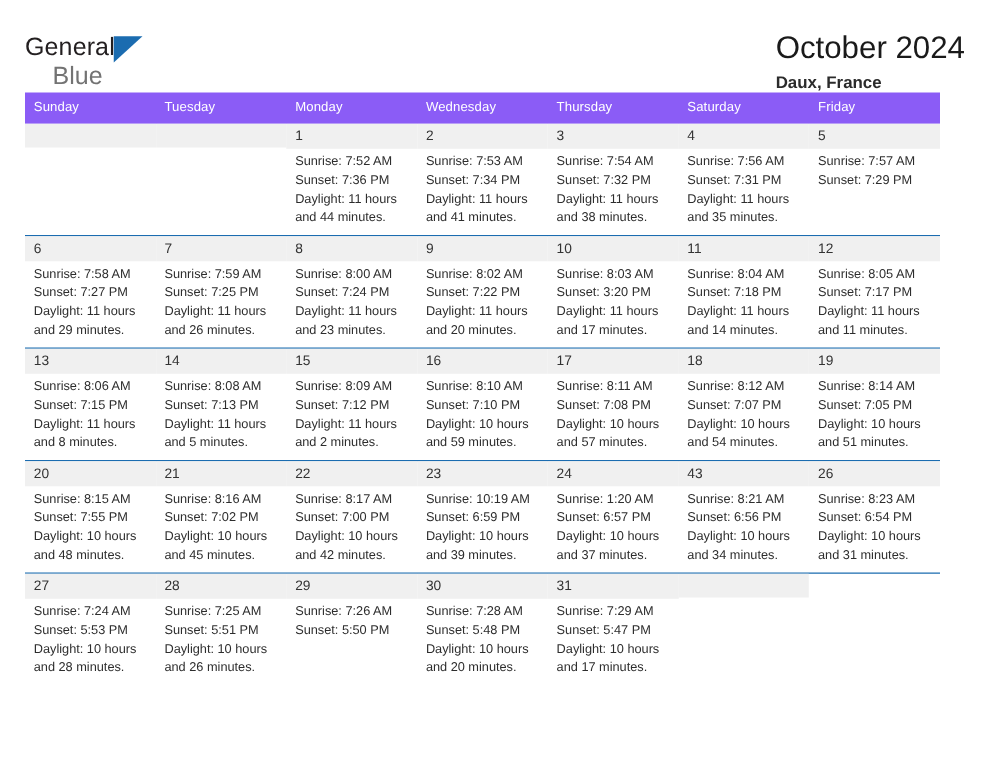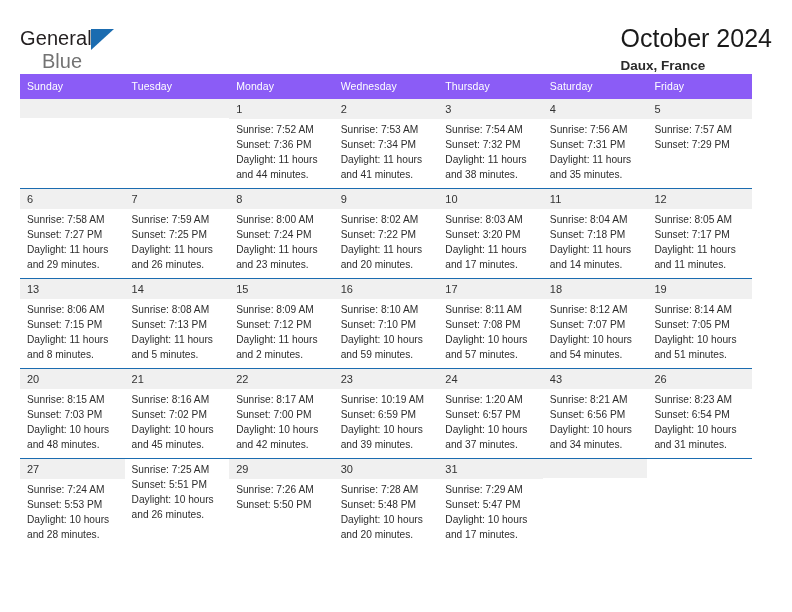--- a/index.html
+++ b/index.html
@@ -331,21 +331,21 @@
               <div>Sunset: 7:05 PM</div>
               <div class="dl">Daylight: 10 hours and 51 minutes.</div>
             </div>
           </div>
         </div>
         <div class="week">
           <div class="cell">
             <span class="daynum">20</span>
             <div class="info">
               <div>Sunrise: 8:15 AM</div>
-              <div>Sunset: 7:03 PM</div>
+              <div>Sunset: 7:55 PM</div>
               <div class="dl">Daylight: 10 hours and 48 minutes.</div>
             </div>
           </div>
           <div class="cell">
             <span class="daynum">21</span>
             <div class="info">
               <div>Sunrise: 8:16 AM</div>
               <div>Sunset: 7:02 PM</div>
               <div class="dl">Daylight: 10 hours and 45 minutes.</div>
             </div>
@@ -394,20 +394,21 @@
         <div class="week">
           <div class="cell">
             <span class="daynum">27</span>
             <div class="info">
               <div>Sunrise: 7:24 AM</div>
               <div>Sunset: 5:53 PM</div>
               <div class="dl">Daylight: 10 hours and 28 minutes.</div>
             </div>
           </div>
           <div class="cell">
+            <span class="daynum">28</span>
             <div class="info">
               <div>Sunrise: 7:25 AM</div>
               <div>Sunset: 5:51 PM</div>
               <div class="dl">Daylight: 10 hours and 26 minutes.</div>
             </div>
           </div>
           <div class="cell">
             <span class="daynum">29</span>
             <div class="info">
               <div>Sunrise: 7:26 AM</div>

